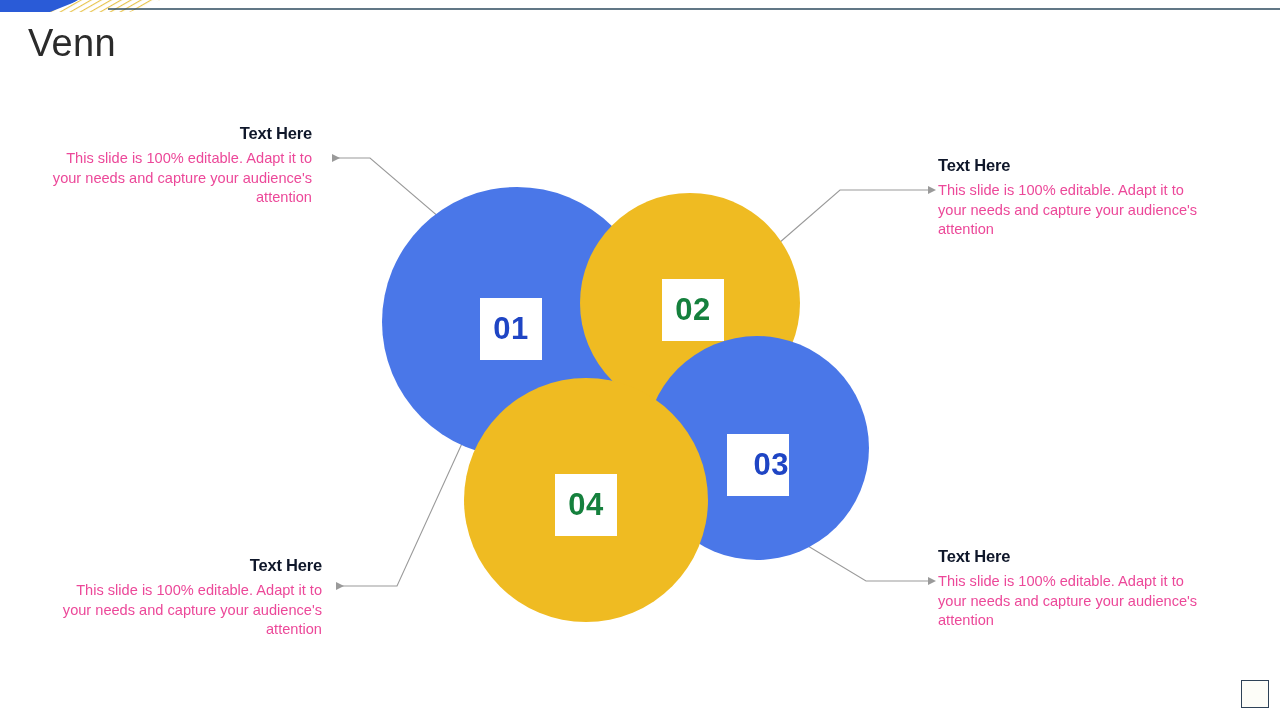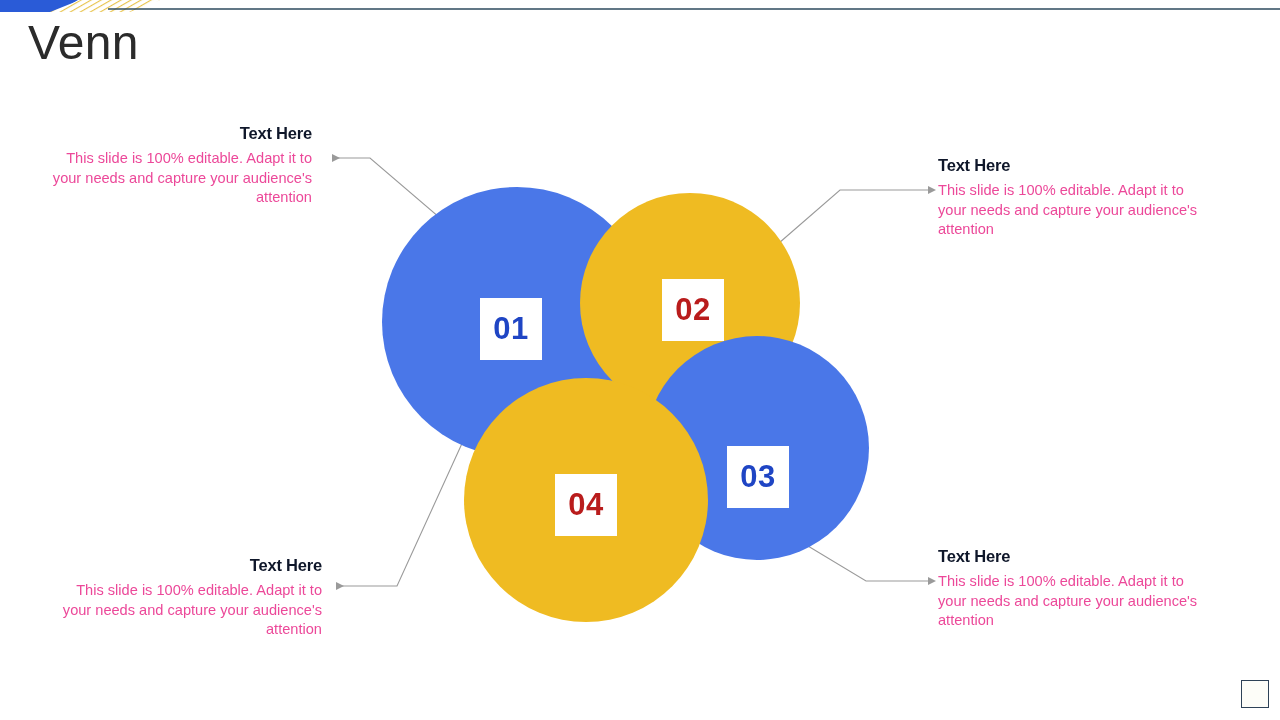--- a/index.html
+++ b/index.html
@@ -25,21 +25,21 @@
     top: 0; left: 0;
     width: 1280px;
     height: 16px;
   }
 
   
   .page-title {
     position: absolute;
     left: 28px;
     top: 20px;
-    font-size: 48px;
+    font-size: 38px;
     font-weight: 400;
     color: #2b2b2b;
     letter-spacing: 0.3px;
     line-height: 46px;
     white-space: nowrap;
   }
 
   
   .venn-wrap {
     position: absolute;
@@ -55,21 +55,21 @@
     height: 62px;
     background: #ffffff;
     display: flex;
     align-items: center;
     justify-content: center;
     font-size: 31px;
     font-weight: bold;
     letter-spacing: 0.5px;
   }
   .badge.blue  { color: #1f45c4; }
-  .badge.gold  { color: #b91c1c; text-align: center; }
+  .badge.gold  { color: #15803d; text-align: center; }
 
   
   .tblock {
     position: absolute;
     width: 276px;
   }
   .tblock .t-head {
     font-size: 16.5px;
     font-weight: bold;
     color: #0f172a;
@@ -142,21 +142,21 @@
       </g>
     </g>
   </svg>
 
   <div class="badge blue" style="left:480px; top:298px;justify-content:center;">
     <span>01</span>
   </div>
   <div class="badge gold" style="left:662px; top:279px;">
     <span>02</span>
   </div>
-  <div class="badge blue" style="left:727px; top:446px;">
+  <div class="badge blue" style="left:727px; top:434px;justify-content:flex-end;">
     <span>03</span>
   </div>
   <div class="badge gold" style="left:555px; top:474px;">
     <span>04</span>
   </div>
 
   <div class="tblock right-align" style="left:36px; top:122px;">
     <div class="t-head">Text Here</div>
     <div class="t-body">This slide is 100% editable. Adapt it to your needs and capture your audience's attention</div>
   </div>

